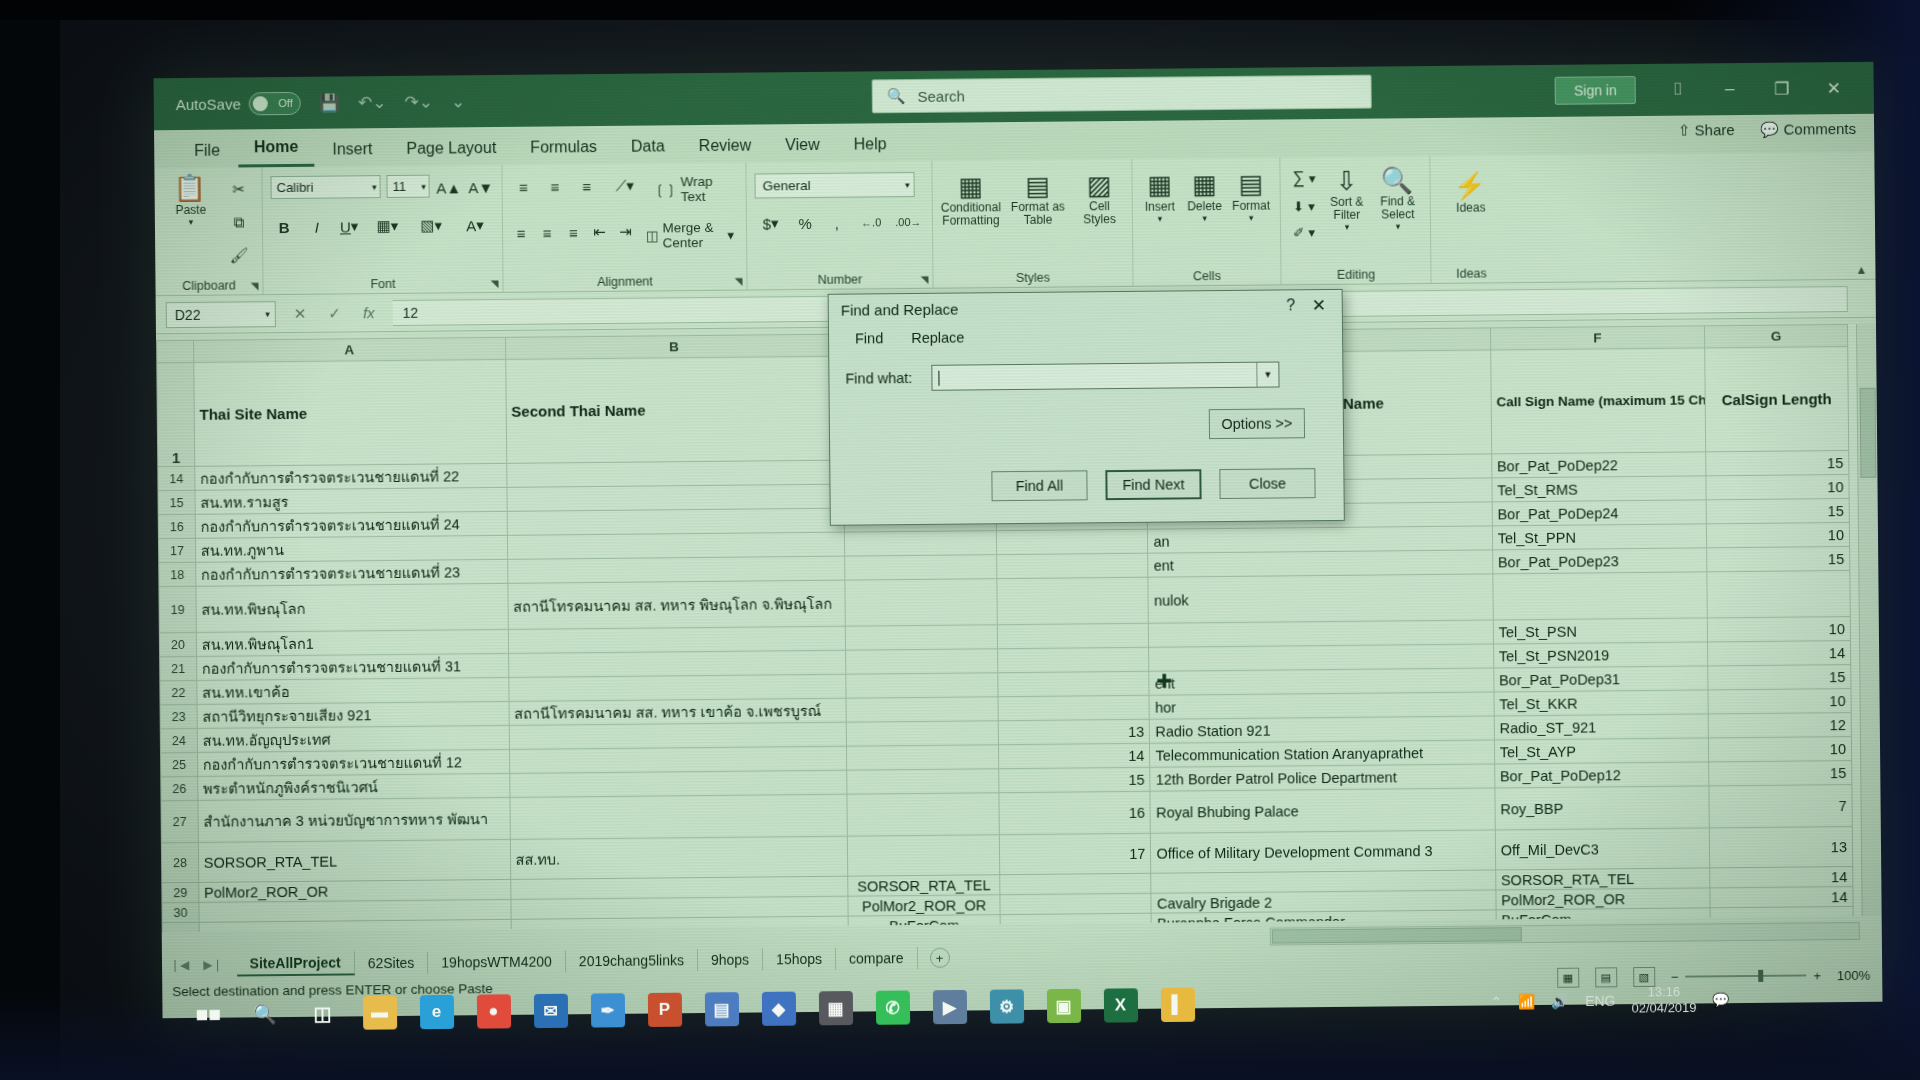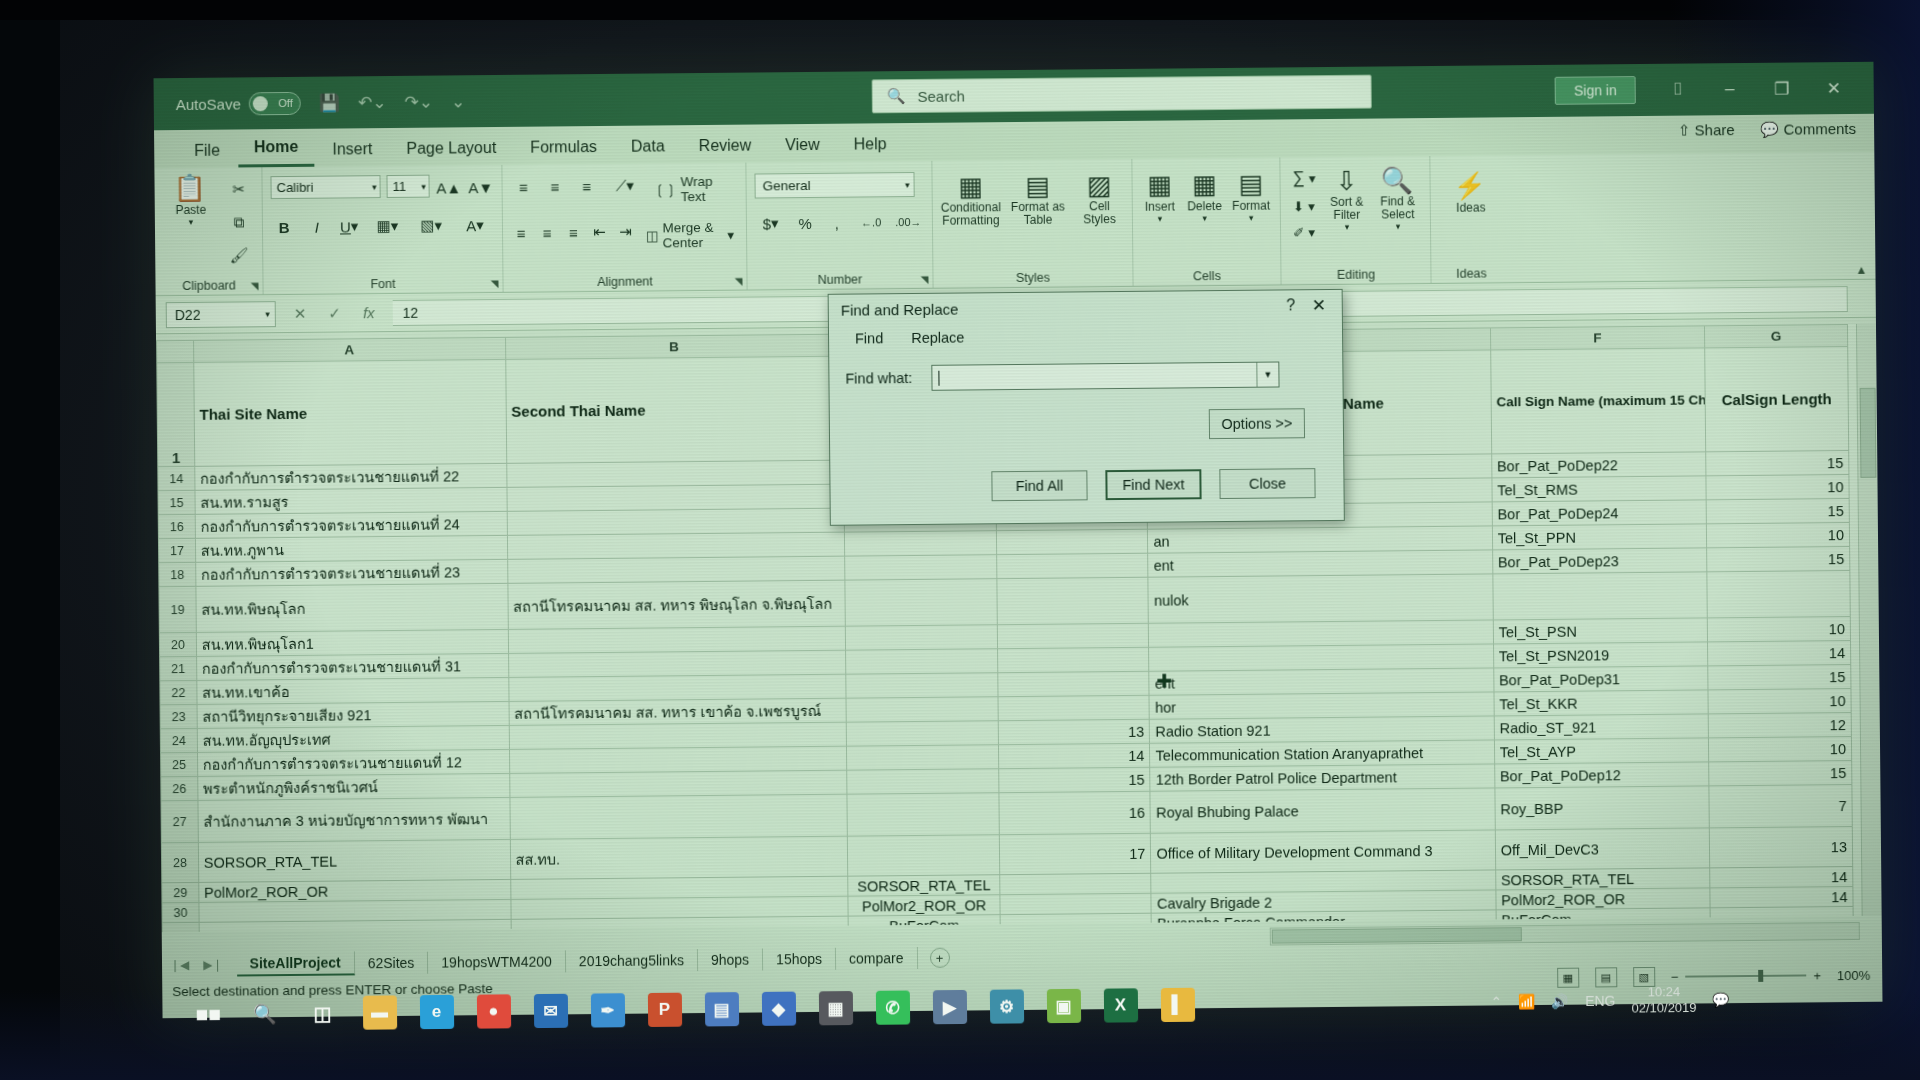--- a/index.html
+++ b/index.html
@@ -787,18 +787,18 @@
       <span class="tbi">
         <span class="ico" style="background: rgb(232, 185, 63);">▌</span>
       </span>
     </span>
   <span class="tray">
     <span>⌃</span>
     <span>📶</span>
     <span>🔊</span>
     <span>ENG</span>
     <span class="clock">
-      <span>10:24</span><br>
-      <span>02/10/2019</span>
+      <span>13:16</span><br>
+      <span>02/04/2019</span>
     </span>
     <span>💬</span>
   </span>
 </div>
 
 </body></html>

